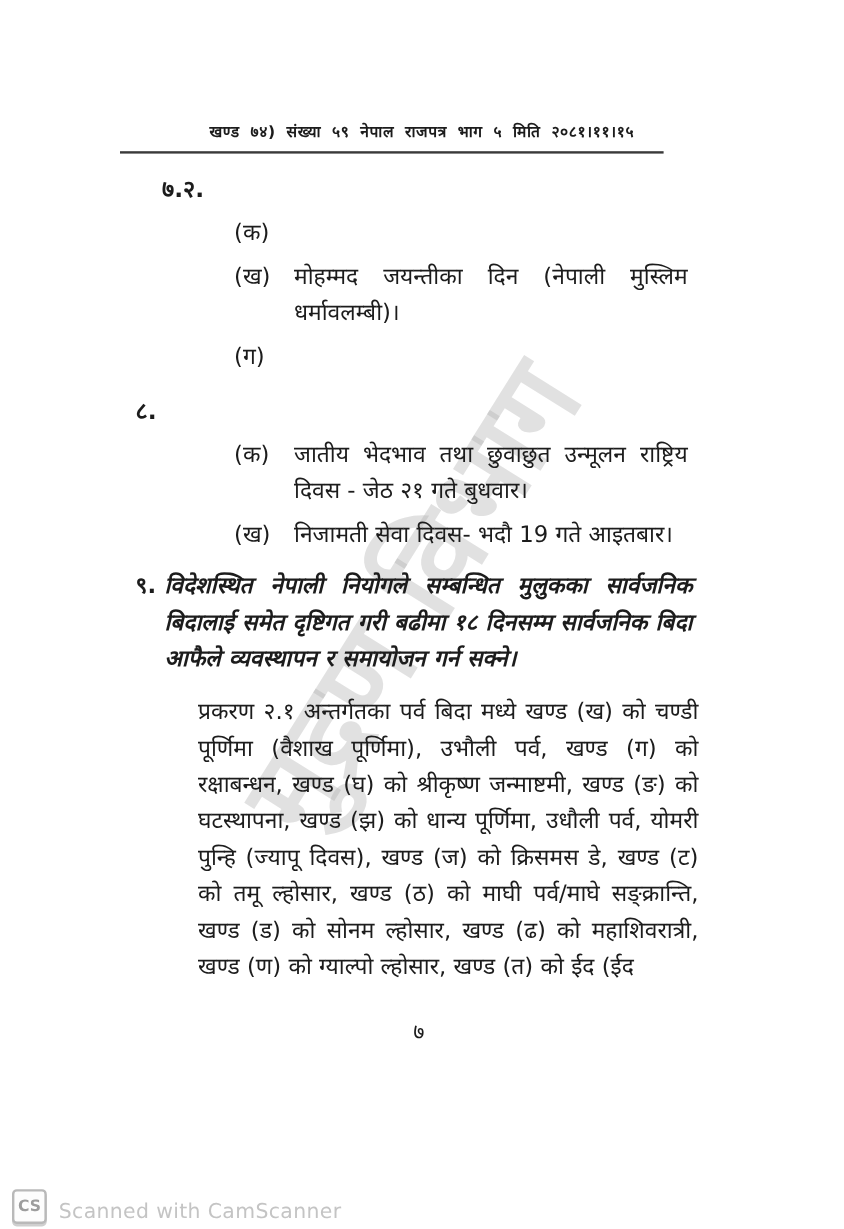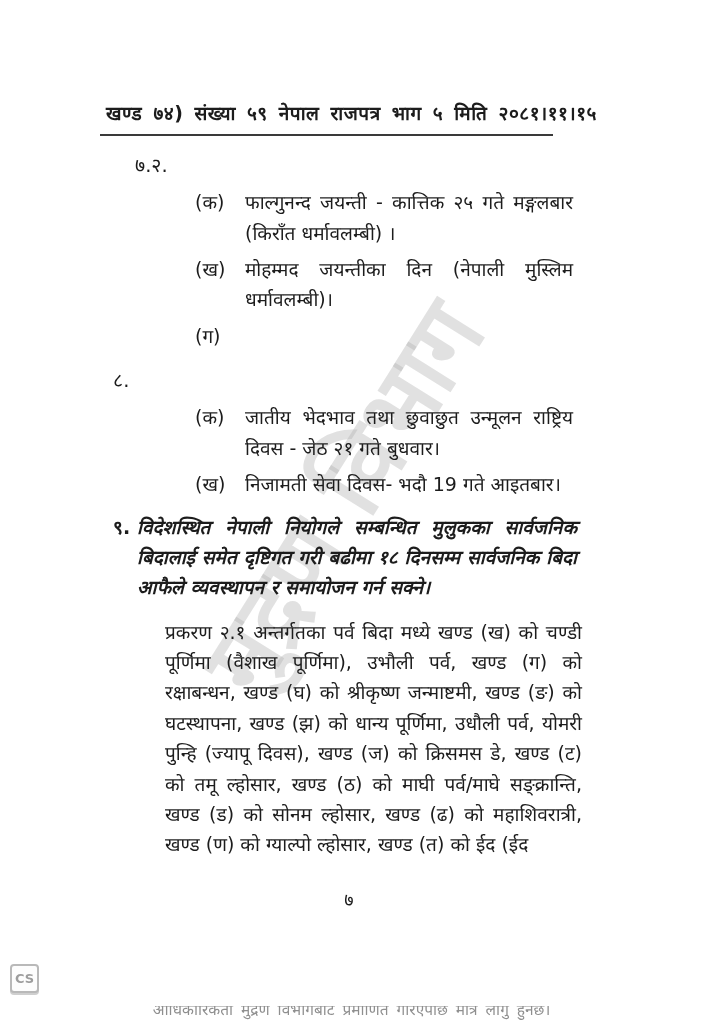--- a/index.html
+++ b/index.html
@@ -25,34 +25,34 @@
     white-space:nowrap;
     pointer-events:none;
     user-select:none;
     z-index:1;
   }
   .content{position:relative;z-index:2;}
   
   .gz-header{
     margin:100px 100px 0 100px;
     text-align:center;
-    font-size:19px;
+    font-size:13px;
     font-weight:bold;
     letter-spacing:.5px;
     word-spacing:4px;
     white-space:nowrap;
   }
   .gz-rule{
     margin:8px 150px 0 100px;
     border:0;border-top:2px solid #3a3a3a;height:0;
   }
   
   .body-block{margin-left:113px;margin-right:118px;font-size:19px;line-height:1.6;}
   .sec{margin-top:14px;}
-  .sec-head{font-weight:normal;font-size:19.5px;display:flex;}
+  .sec-head{font-weight:bold;font-size:19.5px;display:flex;}
   .sec-head .num{flex:0 0 auto;margin-right:6px;}
   .sec-head .title-u{text-decoration:underline;text-underline-offset:5px;text-decoration-thickness:2px;}
   .sub72{margin-left:22px;}
   .item{display:flex;margin-top:6px;margin-left:82px;}
   .item .marker{flex:0 0 50px;}
   .item .itxt{flex:1 1 auto;text-align:justify;margin-right:12px;}
   .sec9{display:flex;font-weight:bold;margin-top:12px;}
   .sec9 .num{flex:0 0 24px;}
   .sec9 .btxt{flex:1 1 auto;text-align:justify;margin-right:8px;font-style:italic;}
   .sub101{display:flex;margin-top:10px;margin-left:52px;}
@@ -68,23 +68,23 @@
     left:0;right:0;top:898px;
     text-align:center;
     font-size:15.5px;
     color:#8f8f8f;
     word-spacing:3px;
     z-index:2;
   }
   
   .cam-bar{
     position:absolute;
-    left:0;right:0;bottom:18px;
+    left:0;right:0;bottom:4px;
     height:42px;
-    display:flex;align-items:flex-start;
+    display:flex;align-items:flex-end;
     padding-left:10px;
     background:#ffffff;
     z-index:3;
   }
   .cs-badge{
     width:25px;height:25px;
     border:2px solid #b9b9b9;
     border-radius:4px;
     background:#fdfdfd;
     color:#9d9d9d;
@@ -112,21 +112,20 @@
     <hr class="gz-rule">
 
     <div class="body-block">
 
       <div class="sec">
         <div class="sec-head sub72">
           <span class="num">७.२.</span>
         </div>
         <div class="item">
           <span class="marker">(क)</span>
-          <div class="itxt">फाल्गुनन्द जयन्ती - कात्तिक २५ गते मङ्गलबार (किराँत धर्मावलम्बी) ।</div>
         </div>
         <div class="item">
           <span class="marker">(ख)</span>
           <div class="itxt">मोहम्मद जयन्तीका दिन (नेपाली मुस्लिम धर्मावलम्बी)।</div>
         </div>
         <div class="item">
           <span class="marker">(ग)</span>
         </div>
       </div>
 
@@ -158,15 +157,16 @@
       <div class="page-num">७</div>
 
     </div>
 
     <div class="footer-note">आधिकारिकता मुद्रण विभागबाट प्रमाणित गरिएपछि मात्र लागु हुनेछ।</div>
 
   </div>
 
   <div class="cam-bar">
     <div class="cs-badge">CS</div>
+    <div class="cam-label">Scanned with CamScanner</div>
   </div>
 
 </div>
 
 </body></html>

